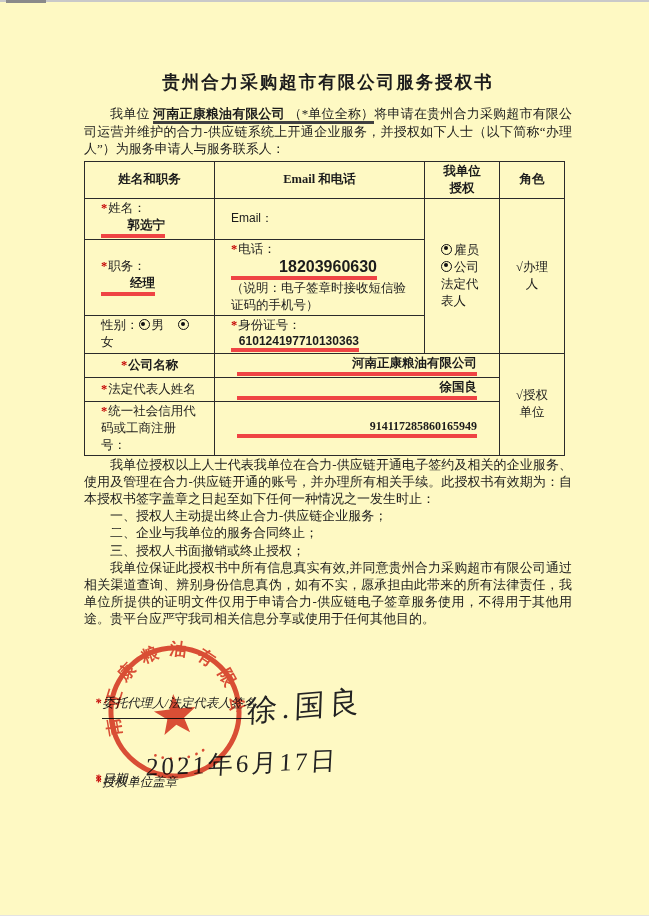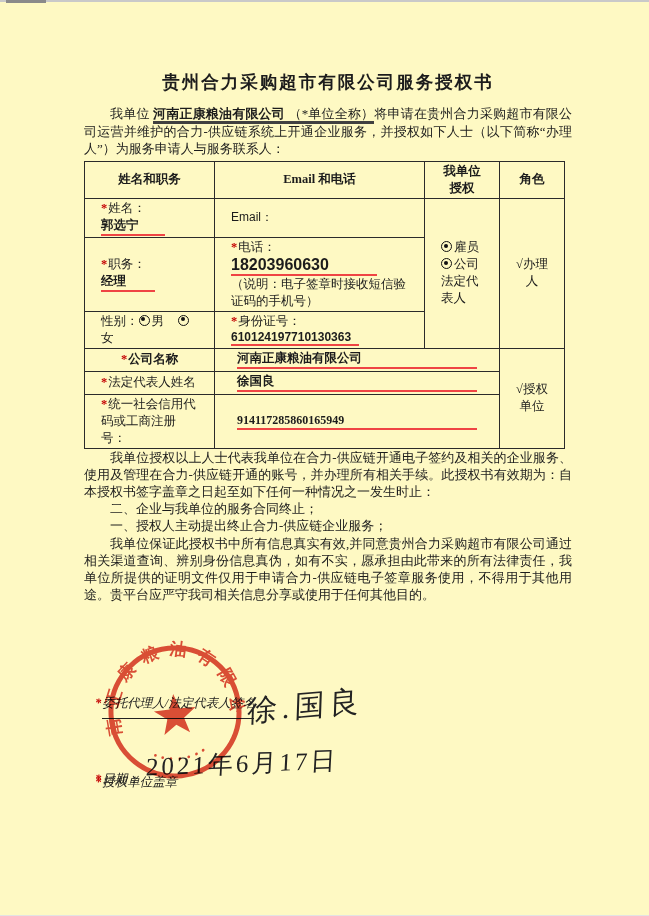--- a/index.html
+++ b/index.html
@@ -31,22 +31,22 @@
   table.auth-table{
     width:480px;border-collapse:collapse;margin-top:3px;
     font-size:12.5px;table-layout:fixed;
   }
   .auth-table th,.auth-table td{
     border:1px solid #2b2b2b;padding:1px 16px;vertical-align:middle;
   }
   .auth-table th{font-weight:700;text-align:center;height:19px;}
   .star{color:#c40000;font-weight:700;margin-right:1px;}
   .fill{
-    display:inline-block;border-bottom:2px solid #ef4444;
-    text-align:left;font-weight:700;
+    display:inline-block;border-bottom:4px solid #ef4444;
+    text-align:right;font-weight:700;
   }
   .cell-center{text-align:center;}
   .note-line{display:block;}
   .radio{
     display:inline-block;width:9px;height:9px;border:1.5px solid #111;
     border-radius:50%;position:relative;vertical-align:-1px;margin-right:2px;
   }
   .radio::after{
     content:"";position:absolute;left:1.5px;top:1.5px;width:4px;height:4px;
     background:#111;border-radius:50%;
@@ -141,22 +141,23 @@
       </tr>
       <tr>
         <td style="height:38px"><span class="star">*</span><span>统一社会信用代码或工商注册号：</span></td>
         <td colspan="2" class="cell-center"><span class="fill" style="min-width:240px;font-family:Liberation Serif, serif;font-size:12px">914117285860165949</span></td>
       </tr>
     </tbody>
       </table>
 
 
     <p class="body-par"><span class="lead">我单位授权</span><span>以上人士代表我单位在合力-供应链开通电子签约及相关的企业服务、使用及管理在合力-供应链开通的账号，并办理所有相关手续。此授权书有效期为：自本授权书签字盖章之日起至如下任何一种情况之一发生时止：</span></p>
+    <p class="term-line">一、授权人主动提出终止合力-供应链企业服务；</p>
     <p class="term-line">二、企业与我单位的服务合同终止；</p>
-    <p class="term-line">一、授权人主动提出终止合力-供应链企业服务；</p>
+    <p class="term-line">三、授权人书面撤销或终止授权；</p>
     <p class="body-par"><span class="lead">我单位保证</span><span>此授权书中所有信息真实有效,并同意贵州合力采购超市有限公司通过相关渠道查询、辨别身份信息真伪，如有不实，愿承担由此带来的所有法律责任，我单位所提供的证明文件仅用于申请合力-供应链电子签章服务使用，不得用于其他用途。贵平台应严守我司相关信息分享或使用于任何其他目的。</span></p>
   </div>
 
   <div class="sig-label" style="left:95px;top:695px;"><span class="star">*</span><span>委托代理人/法定代表人签名</span></div>
   <div class="sig-line"></div>
   <div class="sig-label" style="left:95px;top:774px;"><span class="star">*</span><span>授权单位盖章</span></div>
   <div class="sig-label" style="left:95px;top:771px;"><span class="star">*</span><span>日期：</span></div>
 
   <div class="handwriting-sig">徐.国良</div>
   <div class="handwriting-date">2021年6月17日</div>

